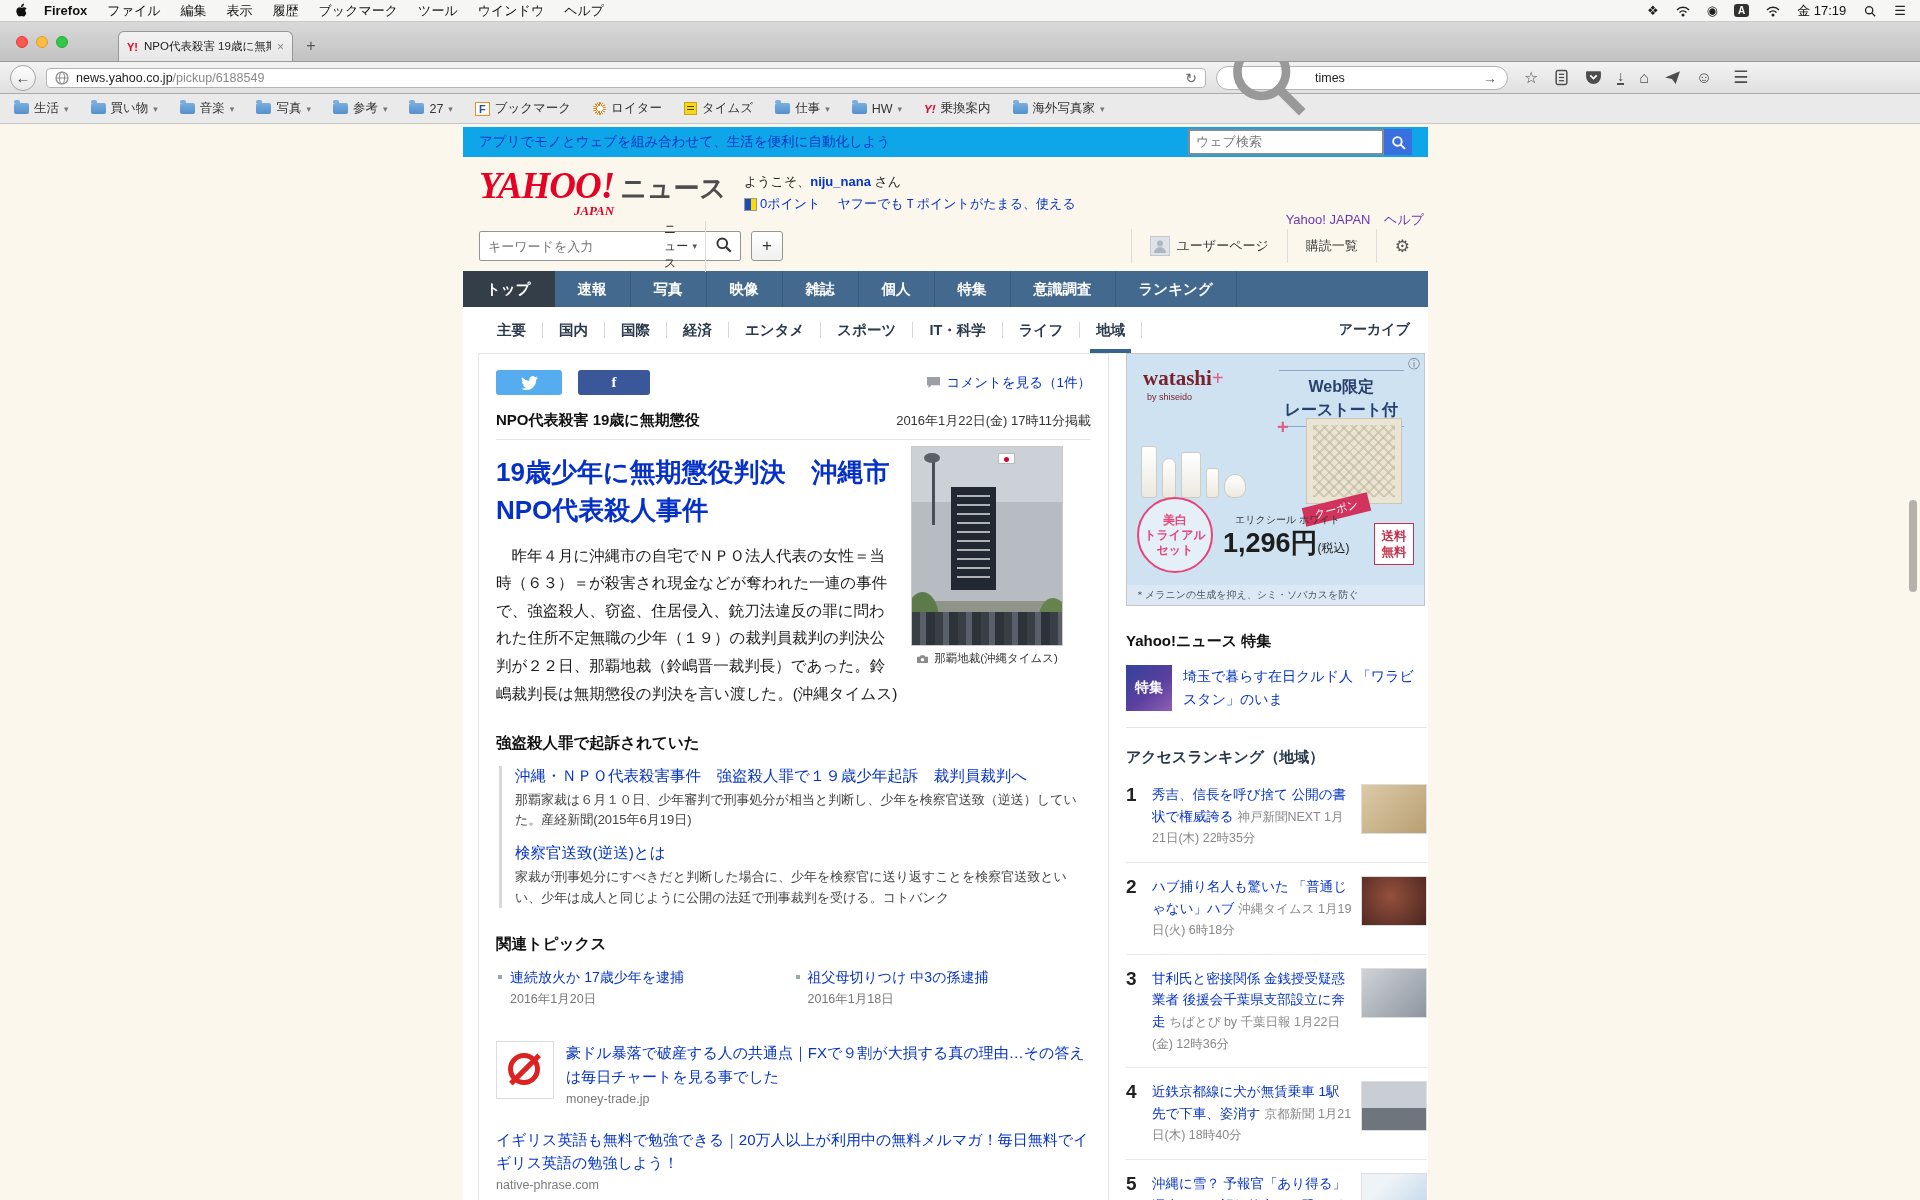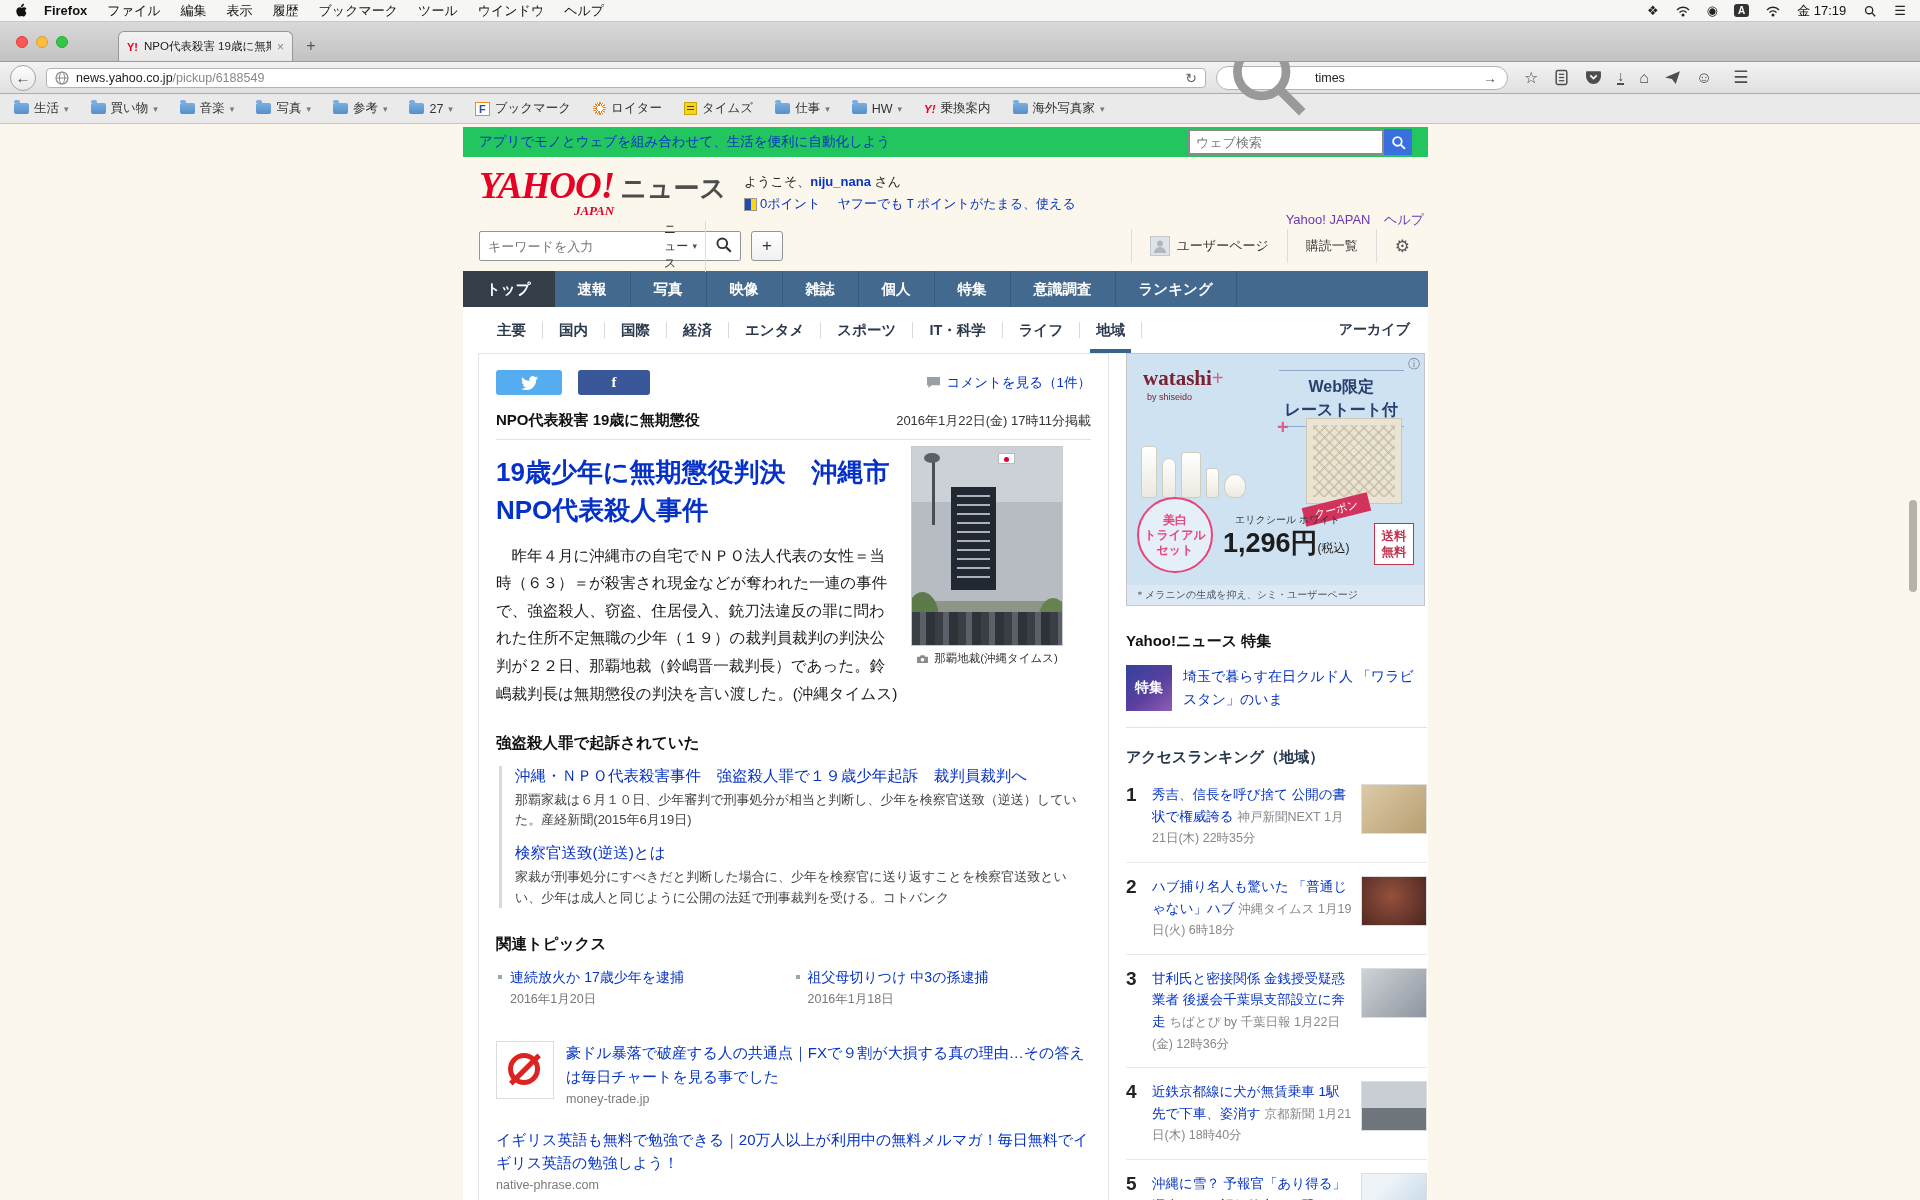--- a/index.html
+++ b/index.html
@@ -51,21 +51,21 @@
   .fav-f { color:#2b4ea0; border:1.5px solid #f28a1e; font-weight:bold; font-size:11px; padding:0 3px; background:#fff; }
   .fav-reuters { width:13px; height:13px; border-radius:50%; background:radial-gradient(circle,#fff 28%,transparent 30%), repeating-conic-gradient(#f07812 0 12deg, #fff 12deg 24deg); }
   .fav-times { width:13px; height:13px; background:#f5d523; border:1px solid #caa800; position:relative; }
   .fav-times::before { content:""; position:absolute; inset:3px 2px; background:repeating-linear-gradient(#574400 0 1px, transparent 1px 3px); }
   .fav-y { color:#e60023; font-weight:bold; font-size:11.5px; font-style:italic; }
 
   
   .page { position:relative; height:1076px; overflow:hidden; }
   .site { position:absolute; left:463px; top:3px; width:965px; }
 
-  .promo-row { height:30px; background:#22c55e; display:flex; align-items:center; padding-left:16px; position:relative; }
+  .promo-row { height:30px; background:#0ea5e9; display:flex; align-items:center; padding-left:16px; position:relative;font-family:Liberation Serif, serif; }
   .promo-link { color:#0734c4; font-size:13.5px; }
   .websearch { position:absolute; right:16px; top:2px; display:flex; }
   .websearch input { width:196px; height:26px; border:2px solid #8a8a8a; padding:0 6px; font-size:13px; font-family:inherit; }
   .ws-btn { width:28px; height:26px; background:#3a6fe0; border:none; display:flex; align-items:center; justify-content:center; }
 
   .logo-row { display:flex; align-items:flex-start; padding:12px 0 4px 16px; position:relative; }
   .yj-logo { display:flex; align-items:flex-start; }
   .yj-main { color:#e60023; font-size:37px; font-weight:bold; font-style:italic; font-family:"Liberation Serif","DejaVu Serif",serif; line-height:0.9; letter-spacing:-1px; }
   .yj-japan { color:#e60023; font-size:13px; font-weight:bold; font-style:italic; font-family:"Liberation Serif","DejaVu Serif",serif; display:block; text-align:right; margin-top:1px; }
   .yj-service { color:#4d4d4d; font-size:26px; font-weight:bold; margin:2px 0 0 6px; }
@@ -541,21 +541,21 @@
             </span>
         <span class="coupon">クーポン</span>
         <span class="trial-circle">
               <span>美白</span>
               <span>トライアル</span>
               <span>セット</span>
             </span>
         <span class="elixir">エリクシール ホワイト</span>
         <span class="price"><span>1,296円</span><small>(税込)</small></span>
         <span class="shipping"><span>送料</span><br><span>無料</span></span>
-        <span class="ad-note">＊メラニンの生成を抑え、シミ・ユーザーページ</span>
+        <span class="ad-note">＊メラニンの生成を抑え、シミ・ソバカスを防ぐ</span>
       </div>
 
       <div class="side-h">Yahoo!ニュース 特集</div>
       <div class="feature-item">
         <span class="feature-badge">特集</span>
         <span class="feature-link">埼玉で暮らす在日クルド人 「ワラビスタン」のいま</span>
       </div>
 
       <div class="ranking-h">アクセスランキング（地域）</div>
 

